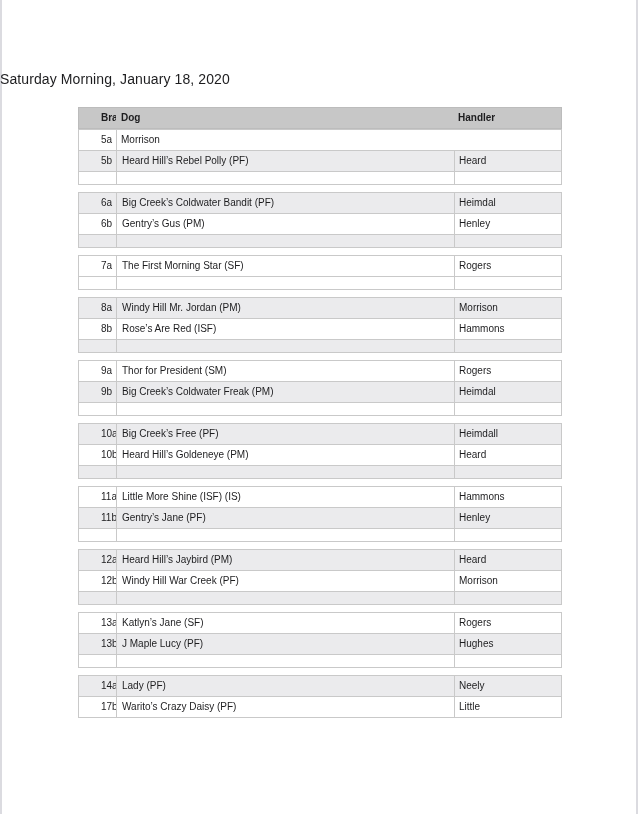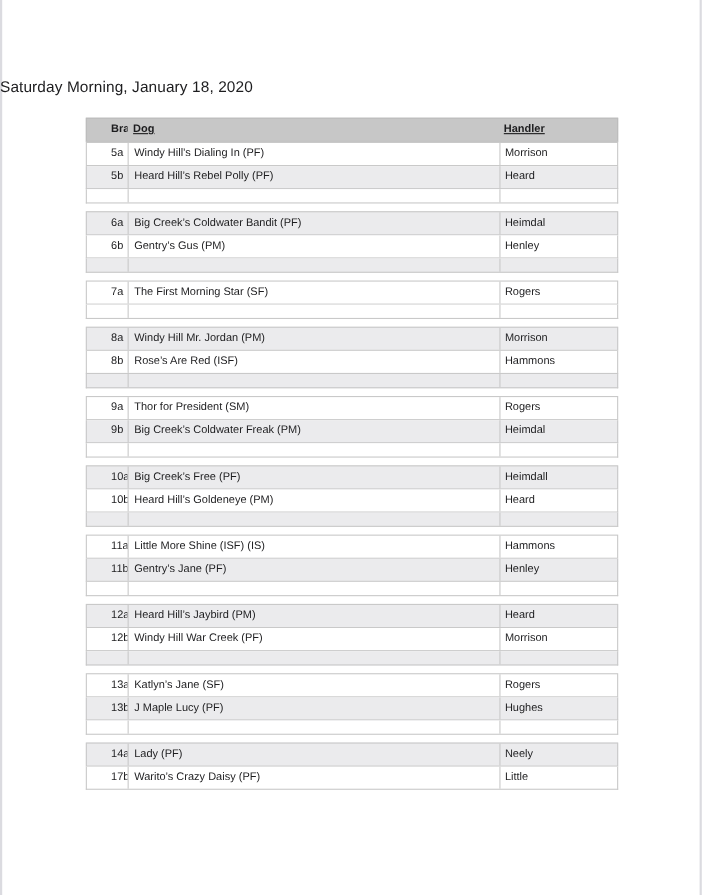--- a/index.html
+++ b/index.html
@@ -43,42 +43,41 @@
   .cell {
     box-sizing: border-box;
     height: 20px; line-height: 20px;
     font-size: 10px;
     color: var(--text, #1d1d1f);
     white-space: nowrap; overflow: hidden;
   }
   .c0 { width: 37px;  padding-left: 22px; }
   .c1 { flex: 1;      padding-left: 5px; border-left: 1px solid var(--border, #c9c9c9); }
   .c2 { width: 107px; padding-left: 4px; border-left: 1px solid var(--border, #c9c9c9); }
-  .row.header .c1, .row.header .c2 { border-left: none; text-decoration: underline; }
+  .row.header .c1, .row.header .c2 { border-left: none; }
 
   .row.blank .cell { height: 12px; line-height: 12px; }
   .gap { height: 7px; background: transparent; }
 </style>
 </head>
 <body style="background: rgb(255, 255, 255); --header-bg: #c7c7c7; --row-stripe: #ebebed; --border: #c9c9c9; --text: #1d1d1f;">
 
 <div class="edge left"></div>
 <div class="edge right"></div>
 
 <div class="title">Saturday Morning, January 18, 2020</div>
 
 <div class="table-wrap">
   <div class="row header first">
     <div class="cell c0">Brace</div>
     <div class="cell c1">Dog</div>
     <div class="cell c2">Handler</div>
   </div>
 <div class="row first">
       <div class="cell c0">5a</div>
-      <div class="cell c1">Windy Hill’s Dialing In (PF)</div>
       <div class="cell c2">Morrison</div>
     </div>
     <div class="row stripe">
       <div class="cell c0">5b</div>
       <div class="cell c1">Heard Hill’s Rebel Polly (PF)</div>
       <div class="cell c2">Heard</div>
     </div>
     <div class="row blank">
       <div class="cell c0"></div>
       <div class="cell c1"></div>

